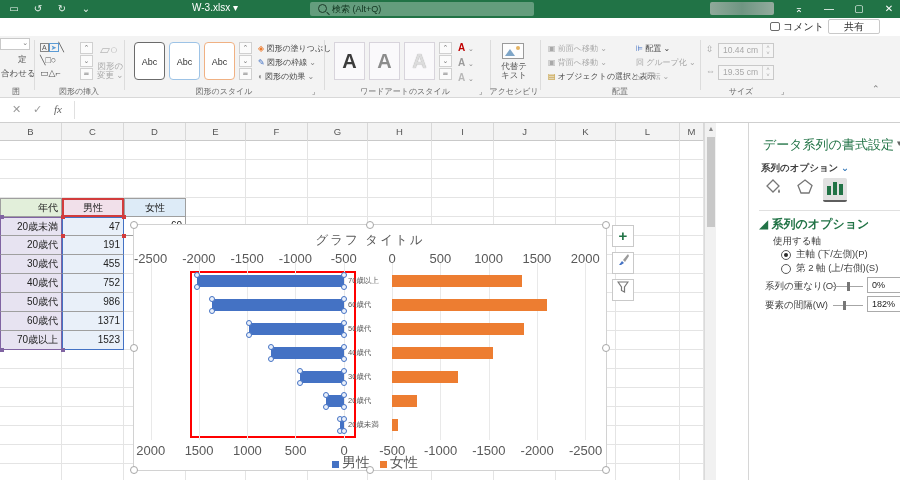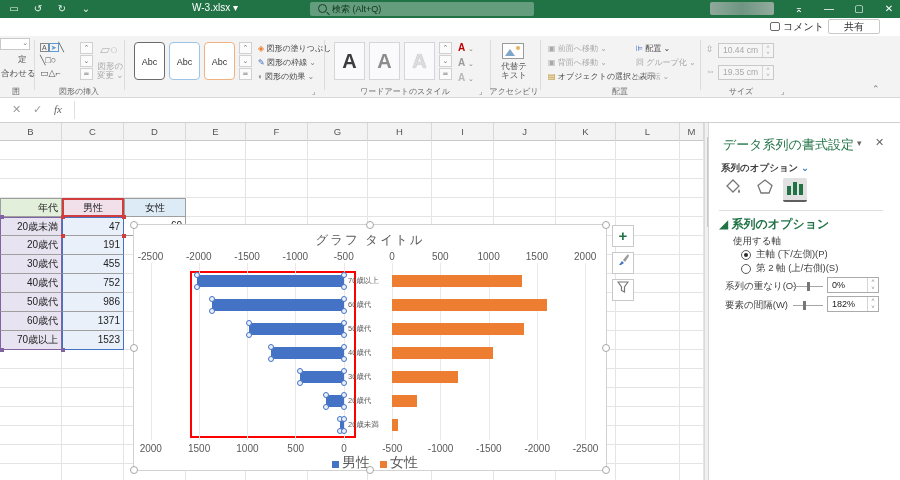--- a/index.html
+++ b/index.html
@@ -53,40 +53,40 @@
   #gridbody { position:absolute; left:0; top:18px; width:704px; height:339px;
       background-image:repeating-linear-gradient(to bottom, transparent 0 18px, #e4e4e4 18px 19px); }
   .vline { position:absolute; top:0; bottom:0; width:1px; background:#e4e4e4; }
   .cell { position:absolute; height:19px; font-size:10px; line-height:18px; padding:0 3px; border-right:1px solid #9f9f9f; border-bottom:1px solid #9f9f9f; color:#222; }
   .num { text-align:right; }
   .hdl { position:absolute; width:4px; height:4px; }
 
   
   #chart { position:absolute; left:133px; top:101px; width:474px; height:247px; background:#fff; border:1px solid #d2d2d2; }
   #chart-title { position:absolute; left:0; top:7px; width:100%; text-align:center; font-size:12.5px; letter-spacing:2px; color:#595959; }
-  .tick { position:absolute; font-size:10px; color:#595959; transform:translateX(-50%); }
+  .tick { position:absolute; font-size:13px; color:#595959; transform:translateX(-50%); }
   .gline { position:absolute; width:1px; background:#e9e9e9; }
   .bar { position:absolute; height:12px; }
   .catlab { position:absolute; font-size:7.5px; color:#595959; white-space:nowrap; }
   .fh { position:absolute; width:8px; height:8px; border:1px solid #a6a6a6; border-radius:50%; background:#fff; }
   .bh { position:absolute; width:6px; height:6px; border:1px solid #4472c4; border-radius:50%; background:#eaf0fb; }
   #redrect { position:absolute; border:2.5px solid #ff0000; background:transparent; }
   #legend { position:absolute; left:0; width:100%; text-align:center; font-size:14px; color:#595959; }
   .lsq { display:inline-block; width:7px; height:7px; margin:0 3px -1px 10px; }
 
   
   .sidebtn { position:absolute; left:612px; width:22px; height:22px; background:#fff; border:1px solid #c9c9c9; text-align:center; line-height:20px; }
 
   
   #vscroll { position:absolute; left:704px; top:123px; width:12px; height:357px; background:#f1f1f1; border-left:1px solid #dadada; }
   #vthumb { position:absolute; left:2px; top:14px; width:8px; height:90px; background:#c8c8c8; }
   #varrow { position:absolute; left:0; top:0; width:12px; height:12px; color:#888; font-size:7px; text-align:center; line-height:12px; }
 
   
-  #pane { position:absolute; left:708px; top:123px; width:146px; height:357px; background:#fff; border-left:1px solid #d6d6d6; }
+  #pane { position:absolute; left:748px; top:123px; width:146px; height:357px; background:#fff; border-left:1px solid #d6d6d6; }
   #pane-title { position:absolute; left:14px; top:13px; font-size:13px; color:#217346; }
   #pane-close { position:absolute; left:166px; top:13px; font-size:11px; color:#666; }
   #pane-dd { position:absolute; left:148px; top:15px; font-size:9px; color:#666; }
   #pane-link { position:absolute; left:12px; top:39px; font-size:9.5px; font-weight:bold; color:#3f3f3f; }
   .pane-ic { position:absolute; top:55px; width:24px; height:24px; text-align:center; }
   .ptxt { font-size:9.5px; color:#3f3f3f; }
   .radio { position:absolute; width:10px; height:10px; border:1px solid #5a5a5a; border-radius:50%; background:#fff; }
   .radio.sel::after { content:""; position:absolute; left:2px; top:2px; width:4px; height:4px; border-radius:50%; background:#2b2b2b; }
   .slider { position:absolute; height:1px; background:#a6a6a6; width:30px; }
   .sthumb { position:absolute; top:-4px; width:3px; height:9px; background:#777; }
@@ -151,20 +151,21 @@
     <div class="abc-box" style="left:169px;border:1px solid #9dc3e6">Abc</div>
     <div class="abc-box" style="left:204px;border:1px solid #f0b183">Abc</div>
     <div class="scrollcol" style="left:239px">
         <div>⌃</div>
         <div>⌄</div>
         <div>≂</div>
       </div>
     <div class="rrow" style="left:258px;top:6px"><span style="color:#ed7d31">◈</span> <span>図形の塗りつぶし</span> <span style="color:#888">⌄</span></div>
     <div class="rrow" style="left:258px;top:20px"><span style="color:#4472c4">✎</span> <span>図形の枠線</span> <span style="color:#888">⌄</span></div>
     <div class="rrow" style="left:258px;top:34px"><span style="color:#8a8a8a">◐</span> <span>図形の効果</span> <span style="color:#888">⌄</span></div>
+    <div class="glabel" style="left:134px;width:180px">図形のスタイル</div>
     <div class="launcher" style="left:312px">⌟</div>
     <div class="gsep" style="left:324px"></div>
 
     <div class="a-box" style="left:334px;color:#3b3b3b">A</div>
     <div class="a-box" style="left:369px;color:#8c8c8c">A</div>
     <div class="a-box" style="left:404px;color:#dcdcdc;text-shadow:0 0 1px #9a9a9a">A</div>
     <div class="scrollcol" style="left:439px">
         <div>⌃</div>
         <div>⌄</div>
         <div>≂</div>

